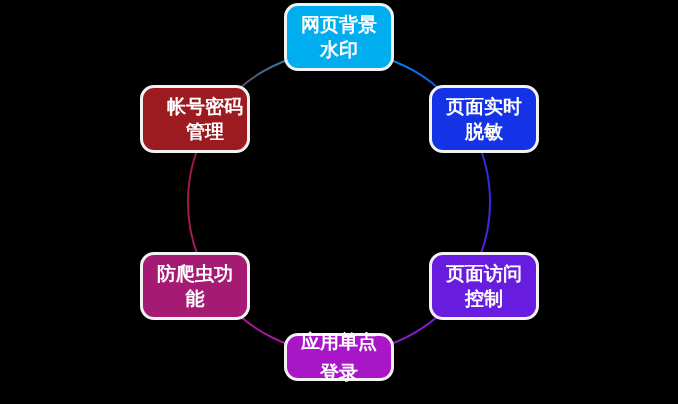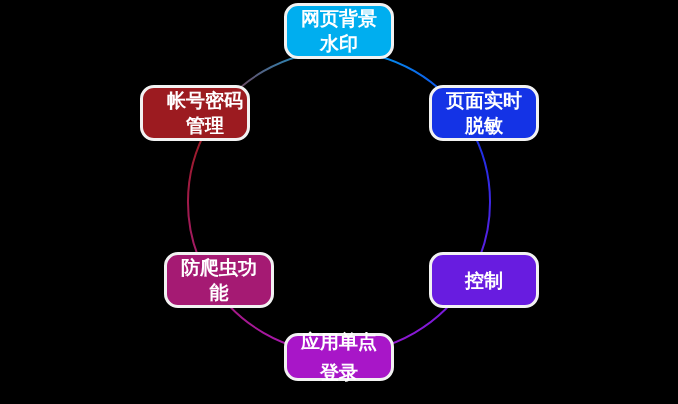--- a/index.html
+++ b/index.html
@@ -19,38 +19,38 @@
     position: absolute;
     left: 0;
     top: 0;
     width: 678px;
     height: 404px;
   }
   .node {
     position: absolute;
     box-sizing: border-box;
     width: 110px;
-    height: 56px;
+    height: 68px;
     border: 3px solid #F2F2F2;
     border-radius: 14px;
     display: flex;
     flex-direction: column;
     align-items: center;
     justify-content: center;
     color: #FFFFFF;
     font-weight: bold;
     font-size: 19px;
     line-height: 25px;
     text-align: center;
   }
   .n0 { left: 284px; top: 3px; }
   .n1 { left: 429px; top: 85px; align-items: center; }
   .n2 { left: 429px; top: 252px; }
   .n3 { left: 284px; top: 333px; height: 48px; gap: 6px; }
-  .n4 { left: 140px; top: 252px; margin-left: 24px; }
+  .n4 { left: 140px; top: 252px; }
   .n5 { left: 140px; top: 85px; padding-left: 20px; }
 </style>
 </head>
 <body>
 
 <div class="stage">
 
   <svg class="arcs" viewBox="0 0 678 404">
     <defs>
       <linearGradient id="grad0" gradientUnits="userSpaceOnUse" x1="339" y1="51" x2="469.8" y2="126.5">
@@ -90,20 +90,21 @@
     <div>网页背景</div>
     <div>水印</div>
   </div>
 
   <div class="node n1" style="background: rgb(20, 51, 230); border-color: rgb(242, 242, 242); color: rgb(255, 255, 255);">
     <div>页面实时</div>
     <div>脱敏</div>
   </div>
 
   <div class="node n2" style="background: rgb(104, 28, 224); border-color: rgb(242, 242, 242); color: rgb(255, 255, 255);">
+    <div>页面访问</div>
     <div>控制</div>
   </div>
 
   <div class="node n3" style="background: rgb(168, 22, 200); border-color: rgb(242, 242, 242); color: rgb(255, 255, 255);">
     <div>应用单点</div>
     <div>登录</div>
   </div>
 
   <div class="node n4" style="background: rgb(165, 26, 115); border-color: rgb(242, 242, 242); color: rgb(255, 255, 255);">
     <div>防爬虫功</div>

